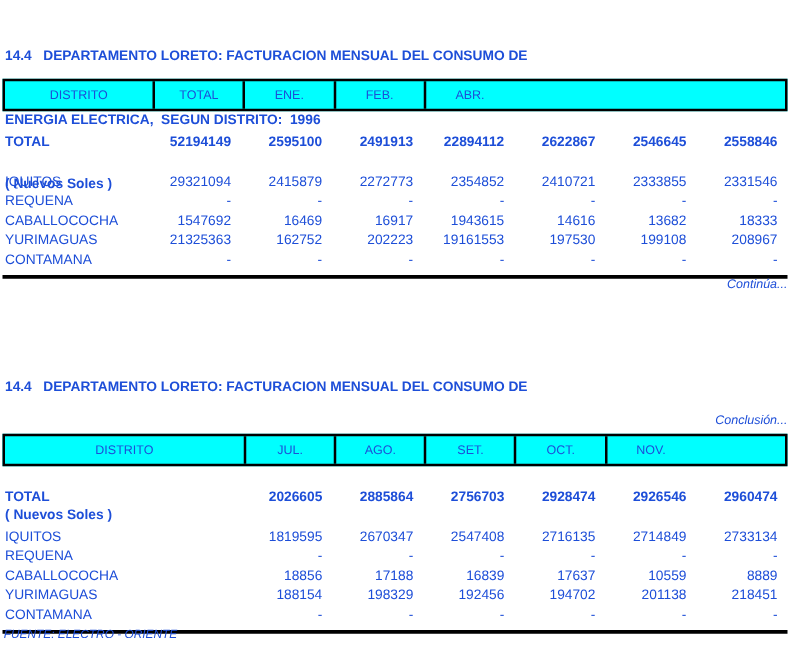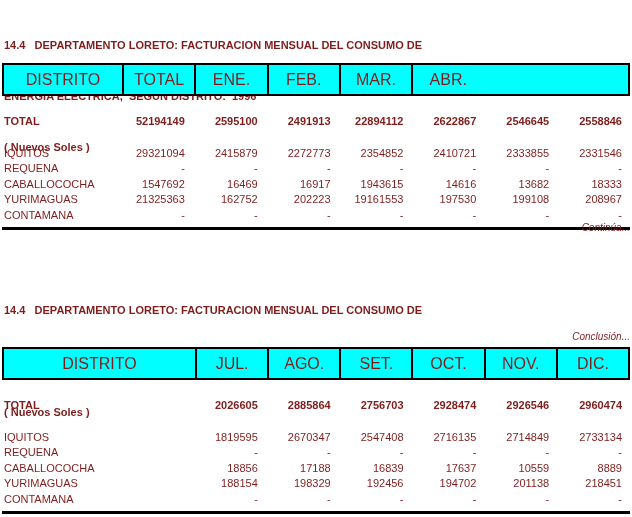--- a/index.html
+++ b/index.html
@@ -1,39 +1,39 @@
 <!DOCTYPE html>
 <html style="--accent: #00FFFF; --page-bg: #FFFFFF;"><head>
 <meta charset="utf-8">
 <style>
   html,body { margin:0; padding:0; }
   .page {
     position:relative; width:632px; height:517px;
-    background:var(--page-bg,#fff); color:#7f1d1d;
+    background:var(--page-bg,#fff); color:#1d4ed8;
     font-family:"Liberation Sans", sans-serif;
     overflow:hidden;
   }
   .titles {
     position:absolute; left:4px;
     font-size:11px; font-weight:bold; line-height:17px; white-space:pre;
   }
   .titles1 { top:3px; }
   .titles2 { top:268px; }
   .tsection { position:absolute; left:2px; width:628px; }
   .ts1 { top:63px; }
   .ts2 { top:347px; }
   .grid { display:grid; }
   .g1 { grid-template-columns:118px repeat(7,1fr); }
   .g2 { grid-template-columns:191px repeat(6,1fr); }
   .thead {
     border:2px solid #000; background:var(--accent,#00FFFF);
     box-sizing:border-box;
   }
   .hcell {
-    text-align:center; font-size:16px; padding:6px 0 5px;
+    text-align:center; font-size:10px; padding:6px 0 5px;
     border-left:2px solid #000; overflow:hidden;
   }
   .hcell:first-child { border-left:none; }
   .tbody { border-bottom:3px solid #000; padding:17px 0 4px; }
   .cell-label { font-size:11px; padding-left:2px; white-space:nowrap; overflow:hidden; }
   .cell-num { font-size:11px; text-align:right; padding-right:8px; white-space:nowrap; }
   .total-row { font-weight:bold; height:16px; line-height:16px; }
   .gap { height:17px; }
   .data { height:15.4px; line-height:15.4px; }
   .note {
@@ -57,21 +57,20 @@
     <div>ENERGIA ELECTRICA,  SEGUN DISTRITO:  1996</div>
     <div>( Nuevos Soles )</div>
   </div>
 
   <div class="tsection ts1">
     <div class="grid g1 thead">
       <div class="hcell">DISTRITO</div>
       <div class="hcell">TOTAL</div>
       <div class="hcell">ENE.</div>
       <div class="hcell">FEB.</div>
-      <div class="hcell">MAR.</div>
       <div class="hcell">ABR.</div>
     </div>
     <div class="tbody">
       <div class="grid g1 total-row">
         <div class="cell-label">TOTAL</div>
         <div class="cell-num">52194149</div>
         <div class="cell-num">2595100</div>
         <div class="cell-num">2491913</div>
         <div class="cell-num">22894112</div>
         <div class="cell-num">2622867</div>
@@ -143,21 +142,20 @@
   <div class="note note-conclusion">Conclusión...</div>
 
   <div class="tsection ts2">
     <div class="grid g2 thead">
       <div class="hcell">DISTRITO</div>
       <div class="hcell">JUL.</div>
       <div class="hcell">AGO.</div>
       <div class="hcell">SET.</div>
       <div class="hcell">OCT.</div>
       <div class="hcell">NOV.</div>
-      <div class="hcell">DIC.</div>
     </div>
     <div class="tbody">
       <div class="grid g2 total-row">
         <div class="cell-label">TOTAL</div>
         <div class="cell-num">2026605</div>
         <div class="cell-num">2885864</div>
         <div class="cell-num">2756703</div>
         <div class="cell-num">2928474</div>
         <div class="cell-num">2926546</div>
         <div class="cell-num">2960474</div>
@@ -204,14 +202,15 @@
         <div class="cell-num">-</div>
         <div class="cell-num">-</div>
         <div class="cell-num">-</div>
         <div class="cell-num">-</div>
         <div class="cell-num">-</div>
         <div class="cell-num">-</div>
       </div>
     </div>
   </div>
 
+  <div class="fuente">FUENTE: ELECTRO - ORIENTE</div>
 
 </div>
 
 </body></html>

